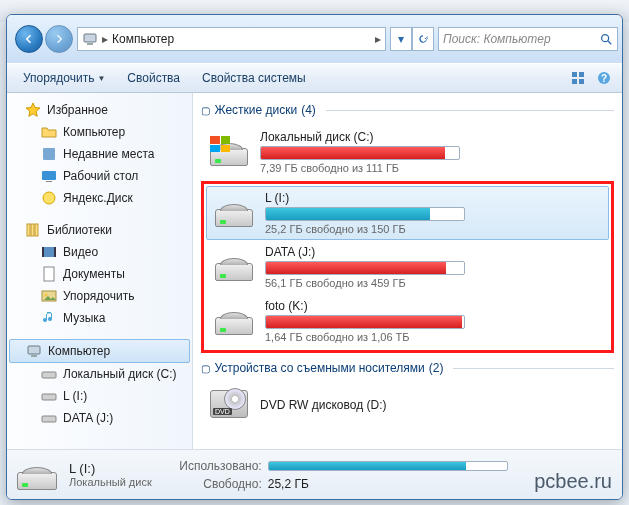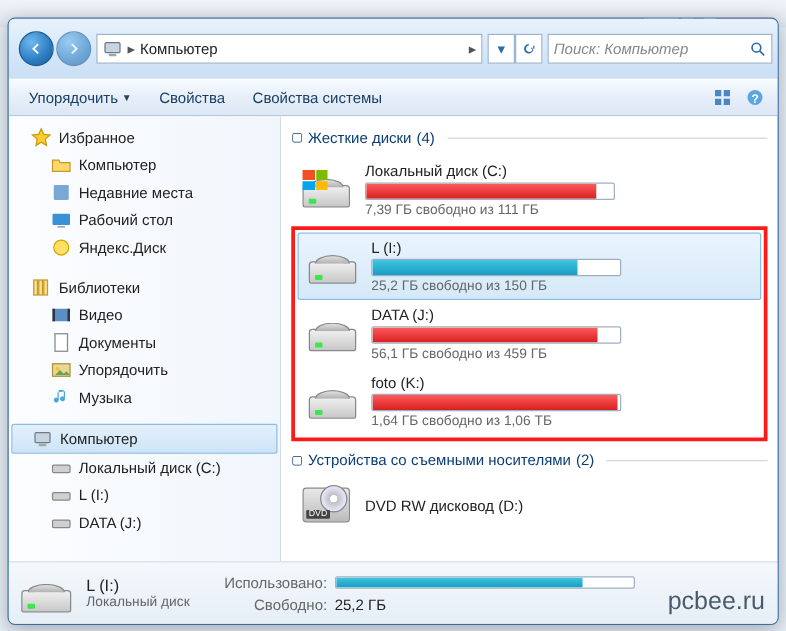--- a/index.html
+++ b/index.html
@@ -146,21 +146,21 @@
     cursor: pointer;
   }
 
   
   .body {
     flex: 1;
     display: flex;
     overflow: hidden;
   }
   .sidebar {
-    width: 218px;
+    width: 186px;
     border-right: 1px solid #d4dde8;
     background: linear-gradient(90deg, #fcfdff, #f0f6fc);
     overflow-y: auto;
     padding: 6px 0;
   }
   .sb-group { margin-bottom: 10px; }
   .sb-item {
     display: flex;
     align-items: center;
     padding: 3px 6px 3px 18px;

